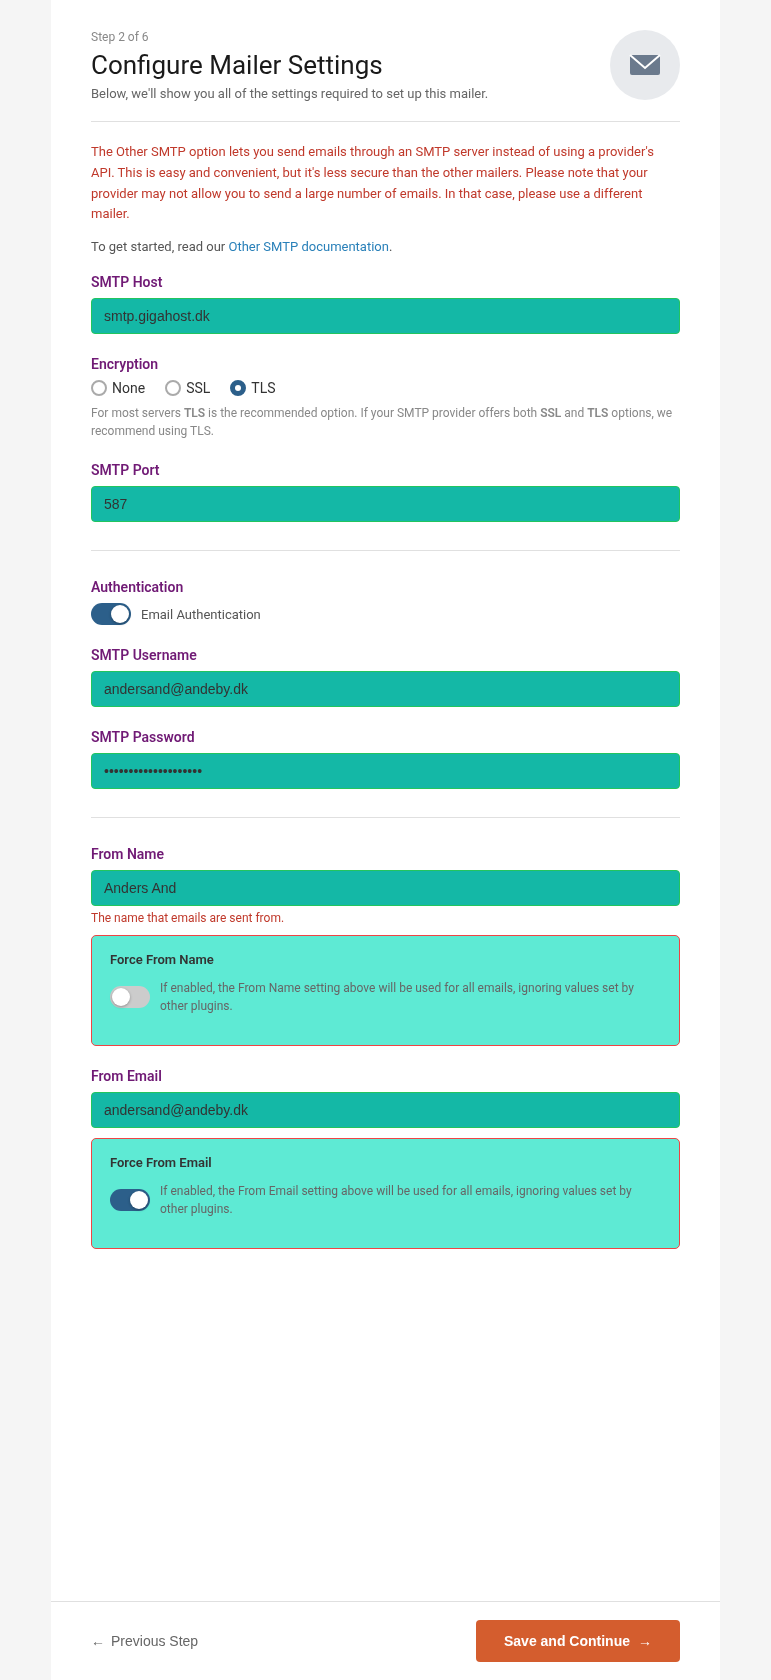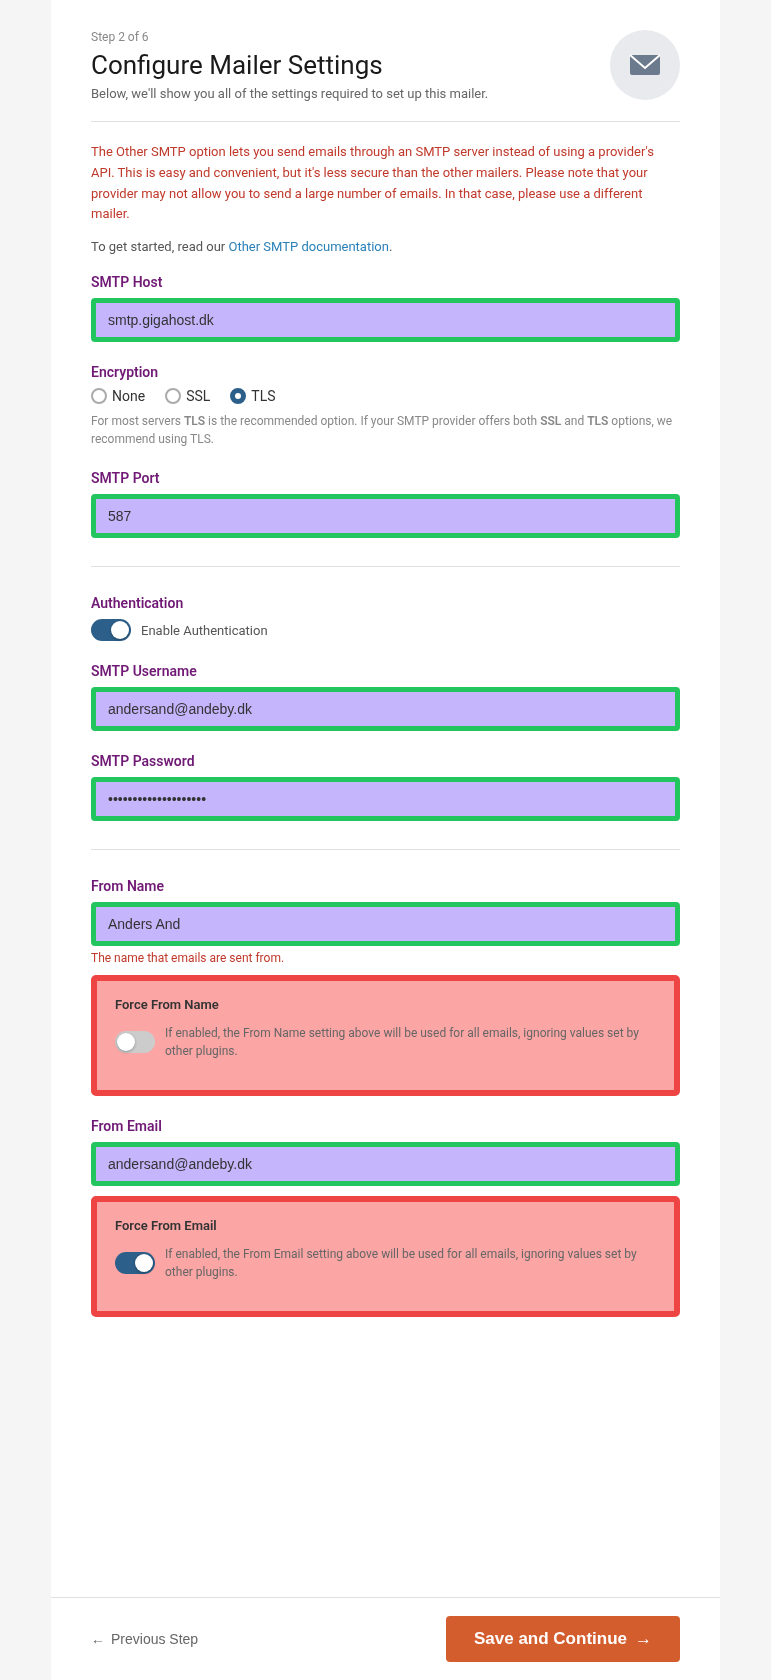--- a/index.html
+++ b/index.html
@@ -88,27 +88,27 @@
     }
     .field-label {
       font-size: 14px;
       font-weight: 600;
       color: #701a75;
       margin-bottom: 8px;
       display: block;
     }
     .text-input {
       width: 100%;
-      border: 5px solid #22c55e;
+      border: 1px solid #22c55e;
       border-radius: 4px;
       padding: 9px 12px;
       font-size: 14px;
       color: #333;
       outline: none;
-      background: #c4b5fd;
+      background: #14b8a6;
     }
     .field-hint {
       font-size: 12px;
       color: #c0392b;
       margin-top: 5px;
     }
 
     
     .radio-group {
       display: flex;
@@ -185,22 +185,22 @@
     }
     .toggle.on .toggle-knob { left: 20px; }
     .toggle.off .toggle-knob { left: 2px; }
     .toggle-label {
       font-size: 13px;
       color: #555;
     }
 
     
     .section-box {
-      background: #fca5a5;
-      border: 6px solid #ef4444;
+      background: #5eead4;
+      border: 1px solid #ef4444;
       border-radius: 5px;
       padding: 16px 18px;
       margin-top: 10px;
       margin-bottom: 18px;
     }
     .section-box-title {
       font-size: 13px;
       font-weight: 600;
       color: #333;
       margin-bottom: 12px;
@@ -233,21 +233,21 @@
       align-items: center;
       gap: 6px;
       text-decoration: none;
     }
     .save-btn {
       background: #d45d2e;
       color: #fff;
       border: none;
       border-radius: 4px;
       padding: 13px 28px;
-      font-size: 17px;
+      font-size: 14px;
       font-weight: 600;
       cursor: pointer;
       display: flex;
       align-items: center;
       gap: 8px;
     }
 
     .section-divider {
       border: none;
       border-top: 1px solid #e0e0e0;
@@ -315,21 +315,21 @@
     </div>
 
     <hr class="section-divider">
 
     <div class="field-group">
       <label class="field-label">Authentication</label>
       <div class="toggle-row">
         <div class="toggle on">
           <div class="toggle-knob"></div>
         </div>
-        <span class="toggle-label">Enable Authentication</span>
+        <span class="toggle-label">Email Authentication</span>
       </div>
     </div>
 
     <div class="field-group">
       <label class="field-label">SMTP Username</label>
       <input type="text" class="text-input" value="andersand@andeby.dk" style="">
     </div>
 
     <div class="field-group">
       <label class="field-label">SMTP Password</label>

